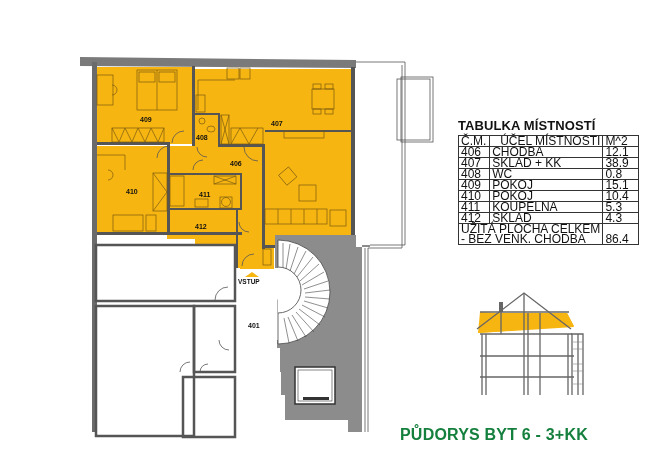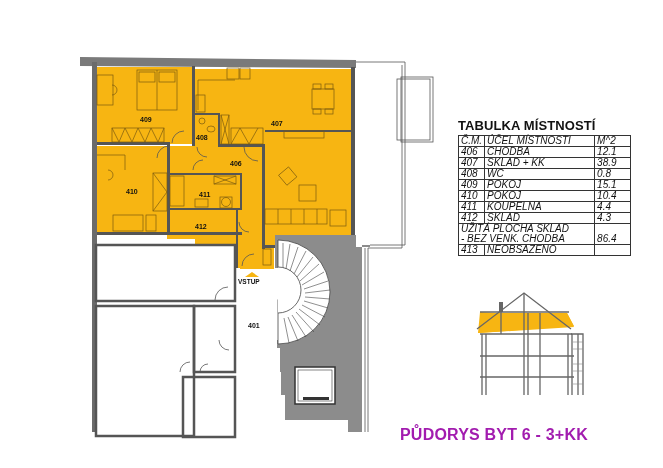--- a/index.html
+++ b/index.html
@@ -1,27 +1,27 @@
 <!DOCTYPE html>
 <html><head>
 <meta charset="utf-8">
 <style>
   html, body { margin:0; padding:0; background:#ffffff; }
   body { width:663px; height:468px; position:relative; overflow:hidden; font-family:"Liberation Sans", sans-serif; }
   .plan { position:absolute; left:0; top:0; width:663px; height:468px; }
   .room-label { font-family:"Liberation Sans", sans-serif; font-weight:bold; font-size:7px; fill:#111; }
   .table-wrap { position:absolute; left:458px; top:118px; }
   .table-title { font-family:"Liberation Sans", sans-serif; font-weight:bold; font-size:13px; color:#111; margin:0 0 2px 0; letter-spacing:0.1px; }
-  table.rooms { border-collapse:collapse; font-family:"Liberation Sans", sans-serif; font-size:10px; color:#111;font-style:italic; }
+  table.rooms { border-collapse:collapse; font-family:"Liberation Sans", sans-serif; font-size:12px; color:#111; }
   table.rooms td { border:1px solid #333; padding:0 2px; height:10px; line-height:10px; white-space:nowrap; }
   table.rooms td.c1 { width:18px; }
-  table.rooms td.c2 { width:105px; }
+  table.rooms td.c2 { width:105px;text-align:right; }
   table.rooms td.c3 { width:31px; }
   .summary-line { display:block; }
-  .footer-title { position:absolute; left:400px; top:426px; font-family:"Liberation Sans", sans-serif; font-weight:bold; font-size:16px; color:#a21caf; letter-spacing:0.2px; }
+  .footer-title { position:absolute; left:400px; top:426px; font-family:"Liberation Sans", sans-serif; font-weight:bold; font-size:16px; color:#15803d; letter-spacing:0.2px; }
   .vstup { font-family:"Liberation Sans", sans-serif; font-weight:bold; font-size:6.5px; fill:#111; }
 </style>
 </head>
 <body>
 
 <svg class="plan" viewBox="0 0 663 468" xmlns="http://www.w3.org/2000/svg">
 
   <polygon points="80,57 356,60 356,68 80,66" fill="#7a7a7a"></polygon>
 
   <rect x="92" y="62" width="5" height="370" fill="#6b6b6b"></rect>
@@ -262,36 +262,31 @@
       <td>15.1</td>
     </tr>
     <tr>
       <td>410</td>
       <td>POKOJ</td>
       <td>10.4</td>
     </tr>
     <tr>
       <td>411</td>
       <td>KOUPELNA</td>
-      <td>4.4</td>
+      <td>5.3</td>
     </tr>
     <tr>
       <td>412</td>
       <td>SKLAD</td>
       <td>4.3</td>
     </tr>
     <tr>
       <td colspan="2">
-        <span class="summary-line">UŽITÁ PLOCHA SKLAD</span>
+        <span class="summary-line">UŽITÁ PLOCHA CELKEM</span>
         <span class="summary-line">- BEZ VENK. CHODBA</span>
       </td>
       <td style="vertical-align:bottom;">86.4</td>
     </tr>
-    <tr>
-      <td>413</td>
-      <td>NEOBSAZENO</td>
-      <td></td>
-    </tr>
   </tbody>
     </table>
 </div>
 
 <div class="footer-title">PŮDORYS BYT 6 - 3+KK</div>
 
 </body></html>

